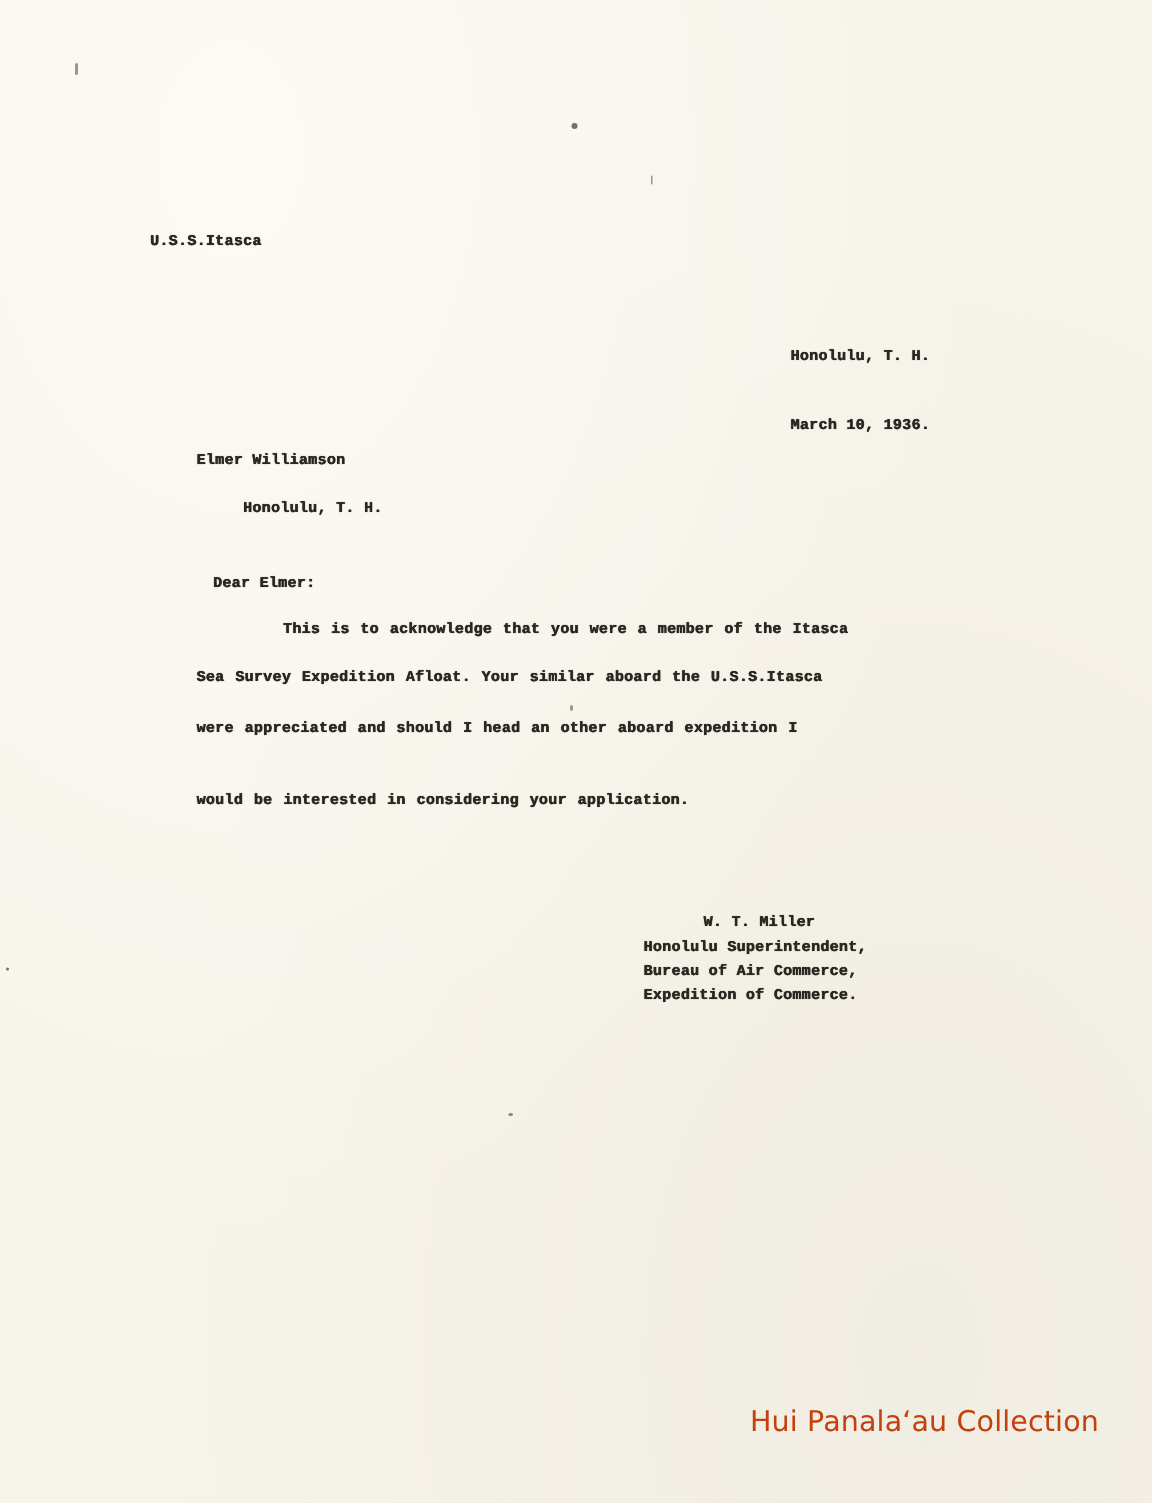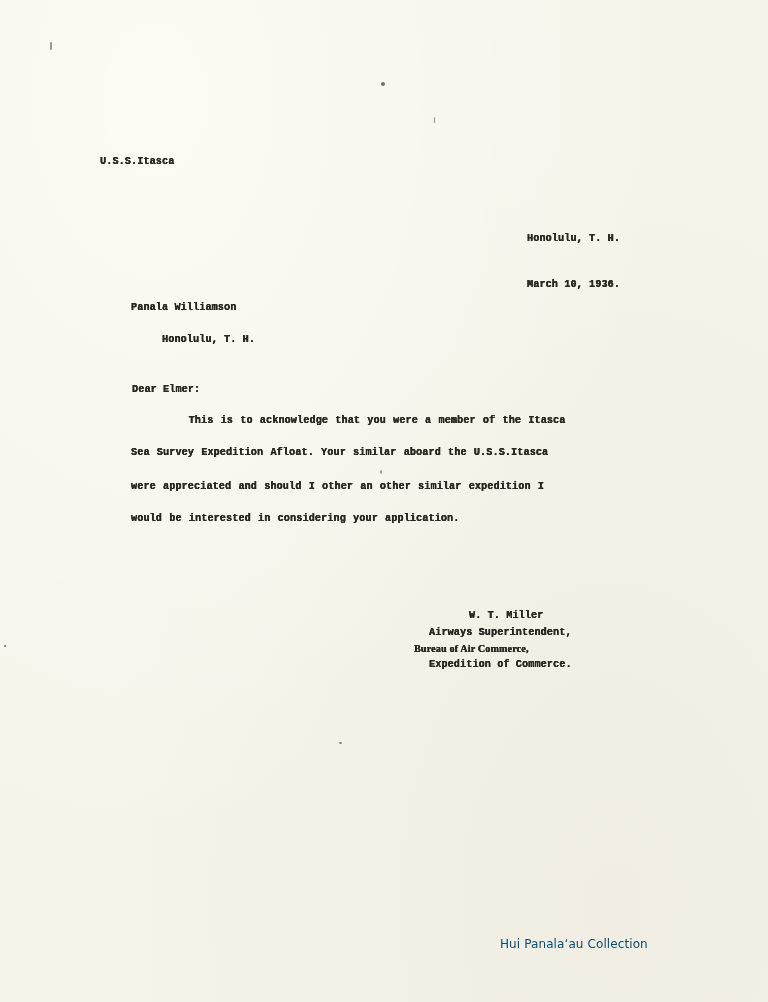--- a/index.html
+++ b/index.html
@@ -28,54 +28,54 @@
     }
     .body-line {
       left: 131px;
       word-spacing: 1px;
     }
     .watermark {
       position: absolute;
       left: 500px;
       top: 937px;
       font-family: "DejaVu Sans", sans-serif;
-      font-size: 12px;
-      color: #0c4a6e;
+      font-size: 19px;
+      color: #c2410c;
       letter-spacing: 0.1px;
     }
     .speck {
       position: absolute;
       background: #3a3530;
       border-radius: 50%;
       opacity: 0.7;
     }
   </style>
 </head>
 <body>
 
 <div>
 
   <div class="typed" style="left:100px; top:156px;">U.S.S.Itasca</div>
 
   <div class="typed" style="left:527px; top:233px;">Honolulu, T. H.</div>
   <div class="typed" style="left:527px; top:261px;margin-top:18px;">March 10, 1936.</div>
 
-  <div class="typed" style="left:131px; top:302px;">Panala Williamson</div>
+  <div class="typed" style="left:131px; top:302px;">Elmer Williamson</div>
   <div class="typed" style="left:162px; top:334px;">Honolulu, T. H.</div>
 
-  <div class="typed" style="left:120px; top:384px;padding-left:12px;">Dear Elmer:</div>
+  <div class="typed" style="left:130px; top:384px;padding-left:12px;">Dear Elmer:</div>
 
   <div class="typed body-line" style="top:415px;">        This is to acknowledge that you were a member of the Itasca</div>
   <div class="typed body-line" style="top:447px;">Sea Survey Expedition Afloat. Your similar aboard the U.S.S.Itasca</div>
-  <div class="typed body-line" style="top:481px;">were appreciated and should I other an other similar expedition I</div>
-  <div class="typed body-line" style="top:513px;">would be interested in considering your application.</div>
+  <div class="typed body-line" style="top:481px;">were appreciated and should I head an other aboard expedition I</div>
+  <div class="typed body-line" style="top:529px;">would be interested in considering your application.</div>
 
   <div class="typed" style="left:469px; top:610px;text-align:center;">W. T. Miller</div>
-  <div class="typed" style="left:429px; top:627px;">Airways Superintendent,</div>
-  <div class="typed" style="left:414px; top:643px;font-family:Liberation Serif, serif;">Bureau of Air Commerce,</div>
+  <div class="typed" style="left:429px; top:627px;">Honolulu Superintendent,</div>
+  <div class="typed" style="left:429px; top:643px;">Bureau of Air Commerce,</div>
   <div class="typed" style="left:429px; top:659px;">Expedition of Commerce.</div>
 
   <div class="speck" style="left:381px; top:82px; width:4px; height:4px;"></div>
   <div class="speck" style="left:50px; top:42px; width:2px; height:8px; border-radius:1px; opacity:0.5;"></div>
   <div class="speck" style="left:434px; top:117px; width:1px; height:6px; border-radius:1px; opacity:0.5;"></div>
   <div class="speck" style="left:4px; top:645px; width:2px; height:2px;"></div>
   <div class="speck" style="left:380px; top:470px; width:2px; height:4px; opacity:0.5;"></div>
   <div class="speck" style="left:339px; top:742px; width:3px; height:2px; opacity:0.6;"></div>
 
   <div class="watermark">Hui Panala‘au Collection</div>

